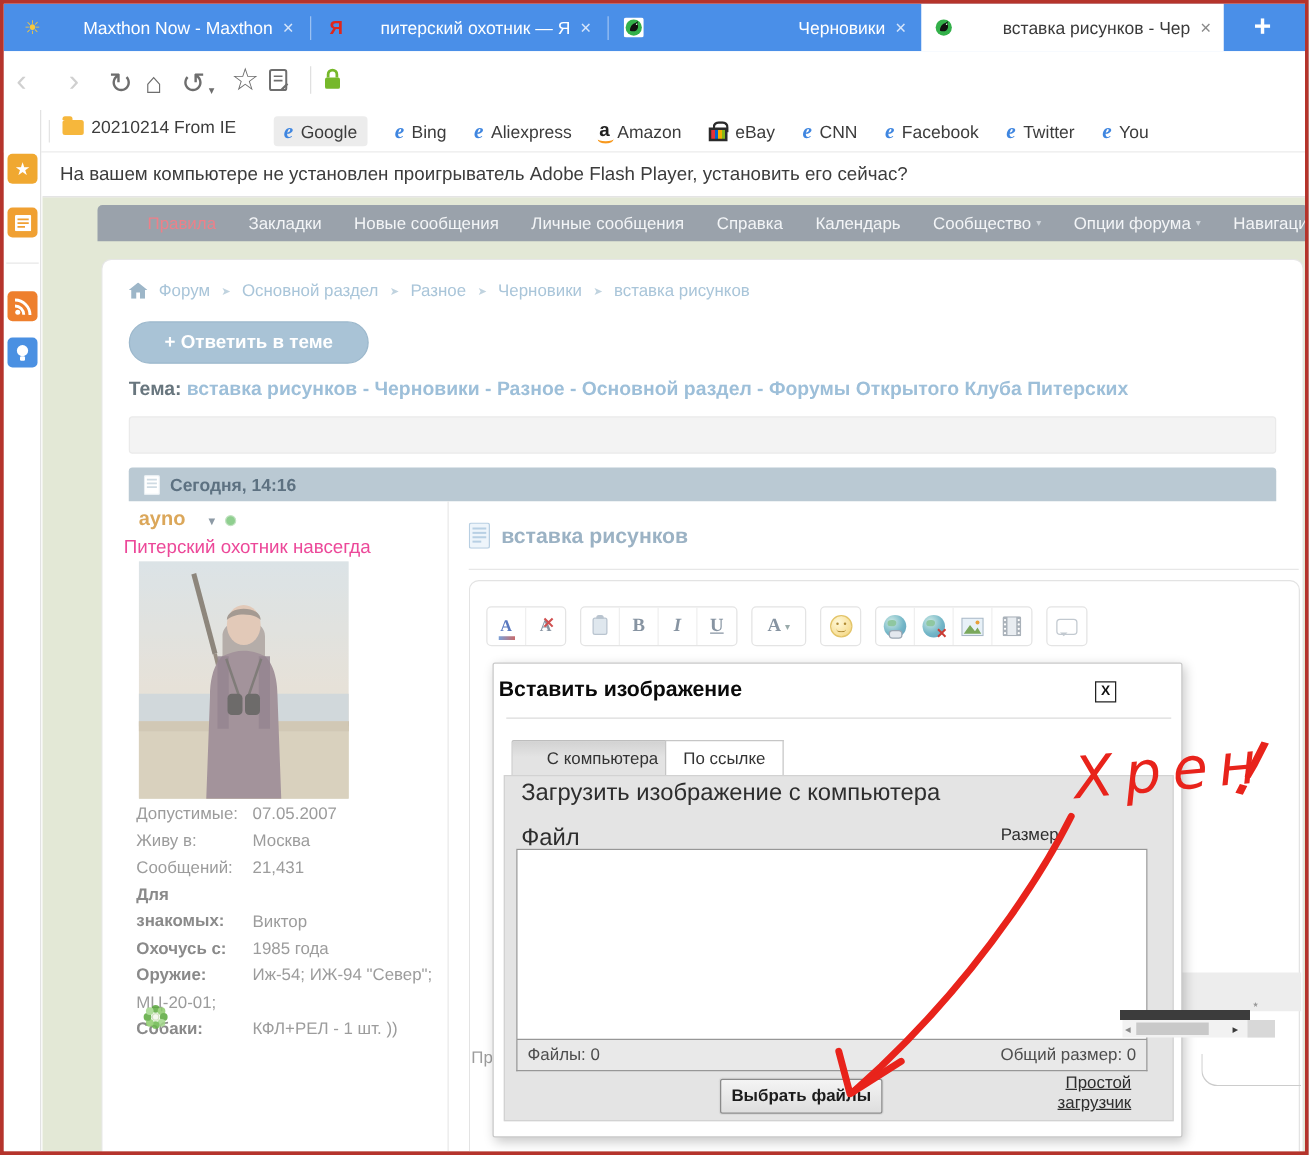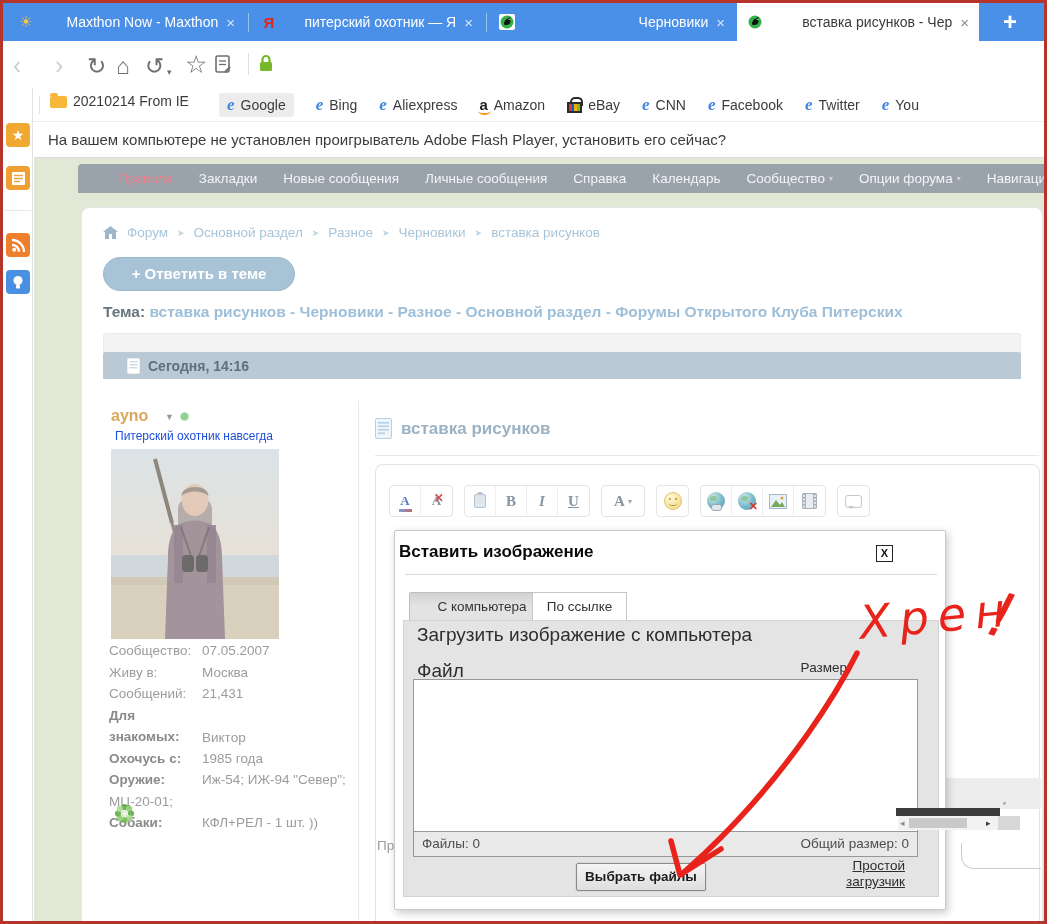--- a/index.html
+++ b/index.html
@@ -78,30 +78,30 @@
   .bsep { font-size:9px; color:#c0d3df; }
   #replybtn { position:absolute; left:100px; top:254px; width:192px; height:34px; background:#a9c3d6;
               border:1px solid #9cb8cc; border-radius:17px; color:#fff; font-weight:bold; font-size:15px;
               text-align:center; line-height:32px; z-index:2; }
   #topicline { position:absolute; left:100px; top:300px; width:940px; white-space:nowrap; overflow:hidden;
                font-size:15.5px; font-weight:bold; z-index:2; }
   #topicline .tl { color:#68767e; }
   #topicline .lk { color:#9dbfd9; }
   #graystrip { position:absolute; left:100px; top:330px; width:918px; height:30px; background:#f3f3f3;
                border:1px solid #eaeaea; border-radius:3px; z-index:2; }
-  #postheader { position:absolute; left:100px; top:349px; width:918px; height:27px; background:#bac9d3;
-                border-radius:3px 3px 0 0; display:flex; align-items:center; gap:8px; padding-left:24px;
+  #postheader { position:absolute; left:100px; top:371px; width:918px; height:27px; background:#bac9d3;
+                border-radius:3px 3px 0 0; display:flex; align-items:center; gap:8px; padding-left:12px;
                 font-size:14px; font-weight:bold; color:#5d7181; z-index:2; }
   #vdivider { position:absolute; left:355px; top:398px; width:1px; bottom:0; background:#e9e9e9; z-index:2; }
 
   #username { position:absolute; left:108px; top:404px; font-size:16px; font-weight:bold; color:#dba75a; z-index:2; }
   #usercaret { position:absolute; left:162px; top:409px; font-size:9px; color:#8d9aa5; z-index:2; }
   #onlinedot { position:absolute; left:177px; top:409px; width:9px; height:9px; border-radius:50%;
                background:#8fcf8f; border:1px solid #c2e2c2; z-index:2; }
-  #usertitle { position:absolute; left:112px; top:426px; font-size:12px; color:#1d4ed8; z-index:2; }
+  #usertitle { position:absolute; left:96px; top:426px; font-size:15px; color:#ec4899; z-index:2; }
   #avatar { position:absolute; left:108px; top:446px; width:168px; height:190px; z-index:2; }
 
   #userfields { position:absolute; left:106px; top:637px; width:248px; font-size:13.5px; color:#9c9c9c;
                 line-height:21.5px; z-index:2; }
   .flbl { display:inline-block; width:93px; }
   .flbl.b { font-weight:bold; color:#8a8a8a; }
   #icq { position:absolute; left:111px; top:800px; z-index:2; opacity:.85; }
 
   #pt-icon { position:absolute; left:372px; top:415px; z-index:2; }
   #posttitle { position:absolute; left:398px; top:416px; font-size:17px; font-weight:bold; color:#9bb2c4; z-index:2; }
@@ -282,21 +282,21 @@
     <path d="M70.5 47 C70.5 35 97.5 35 97.5 47 C92 41 76 41 70.5 47 Z" fill="#7d6f63"></path>
     <rect x="63" y="76" width="9" height="58" fill="#675162" opacity="0.85"></rect>
     <rect x="96" y="76" width="9" height="58" fill="#675162" opacity="0.85"></rect>
     <path d="M70 78 L81 110 M98 78 L87 110" stroke="#4a4440" stroke-width="2" fill="none"></path>
     <rect x="71" y="106" width="12" height="17" rx="3.5" fill="#2e2c2a"></rect>
     <rect x="85" y="106" width="12" height="17" rx="3.5" fill="#2e2c2a"></rect>
     <rect width="168" height="190" fill="#ffffff" opacity="0.3"></rect>
   </svg>
 
   <div id="userfields">
-    <div><span class="flbl">Сообщество:</span><span>07.05.2007</span></div>
+    <div><span class="flbl">Допустимые:</span><span>07.05.2007</span></div>
     <div><span class="flbl">Живу в:</span><span>Москва</span></div>
     <div><span class="flbl">Сообщений:</span><span>21,431</span></div>
     <div><span class="flbl b">Для знакомых:</span><span>Виктор</span></div>
     <div><span class="flbl b">Охочусь с:</span><span>1985 года</span></div>
     <div><span class="flbl b">Оружие:</span><span>Иж-54; ИЖ-94 "Север"; МЦ-20-01;</span></div>
     <div><span class="flbl b">Собаки:</span><span>КФЛ+РЕЛ - 1 шт. ))</span></div>
   </div>
 
   <svg id="icq" width="21" height="21" viewBox="0 0 21 21">
     <g>

